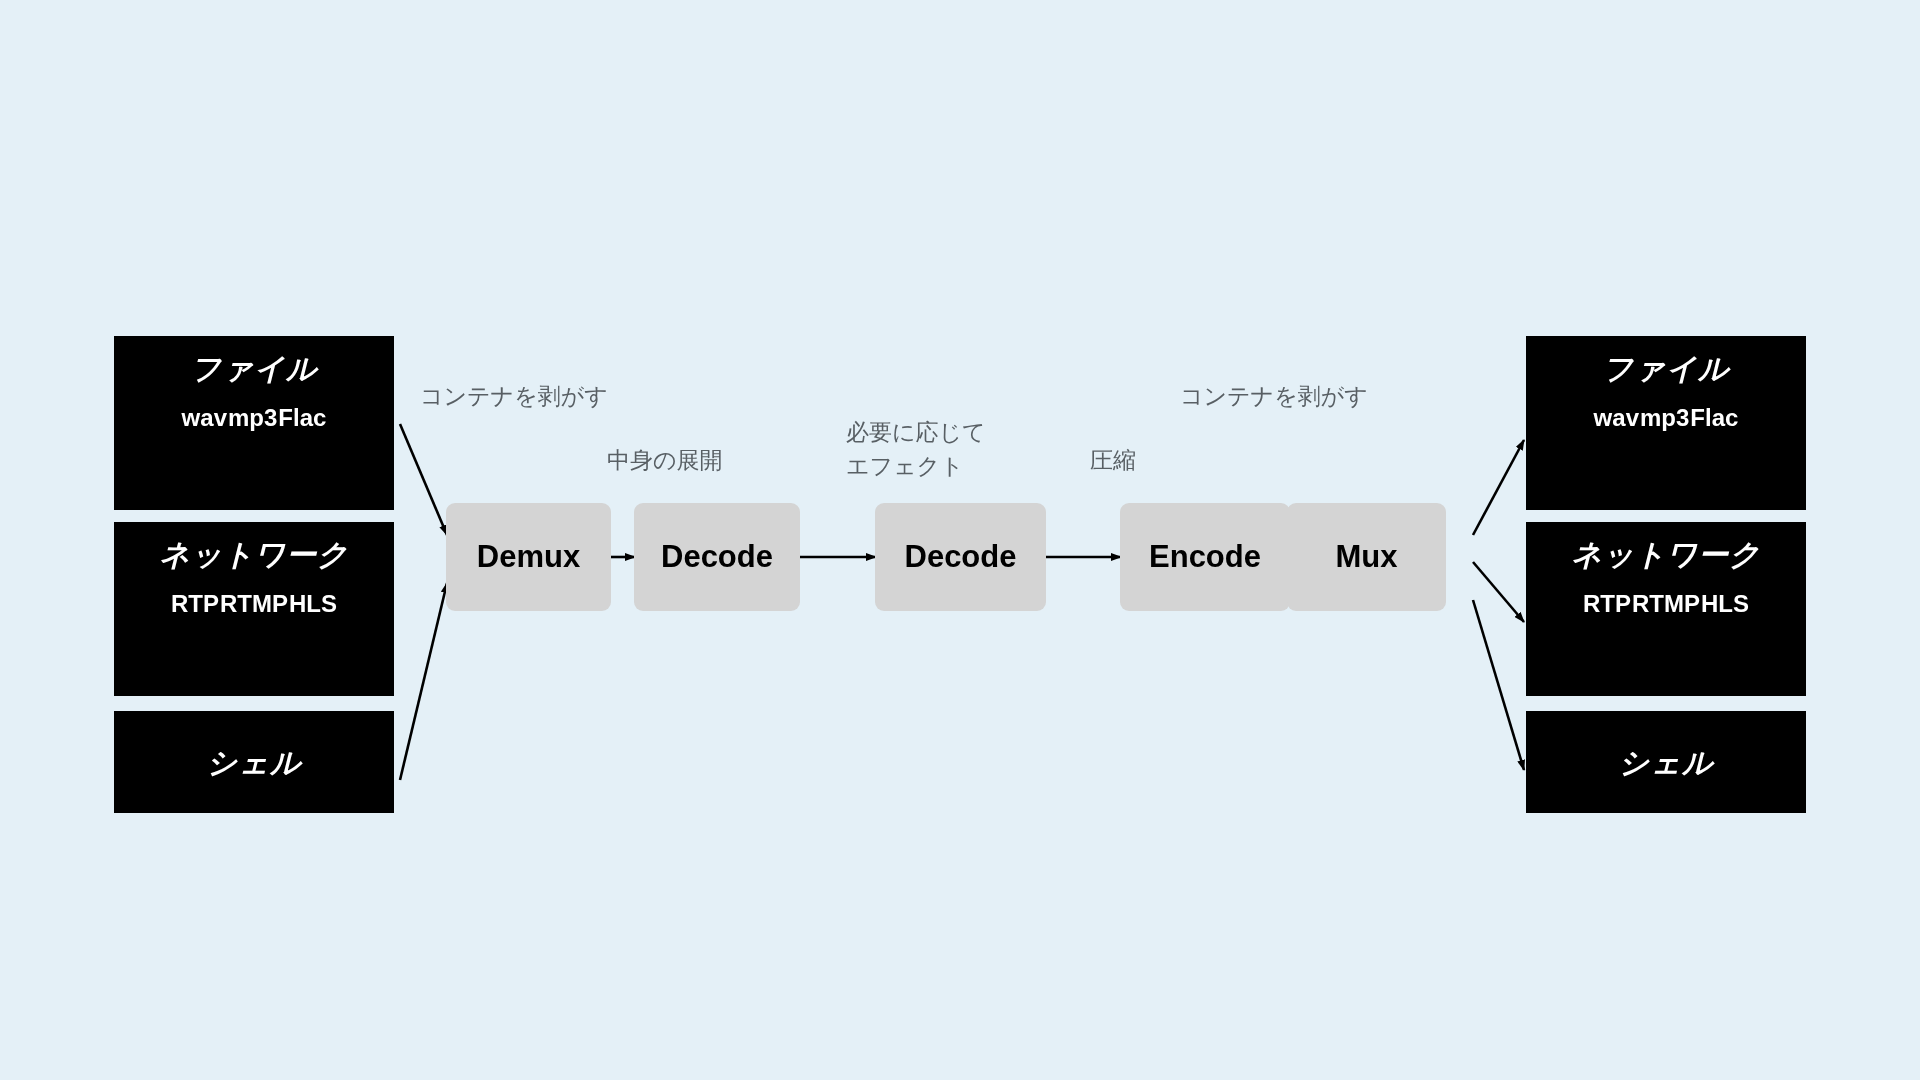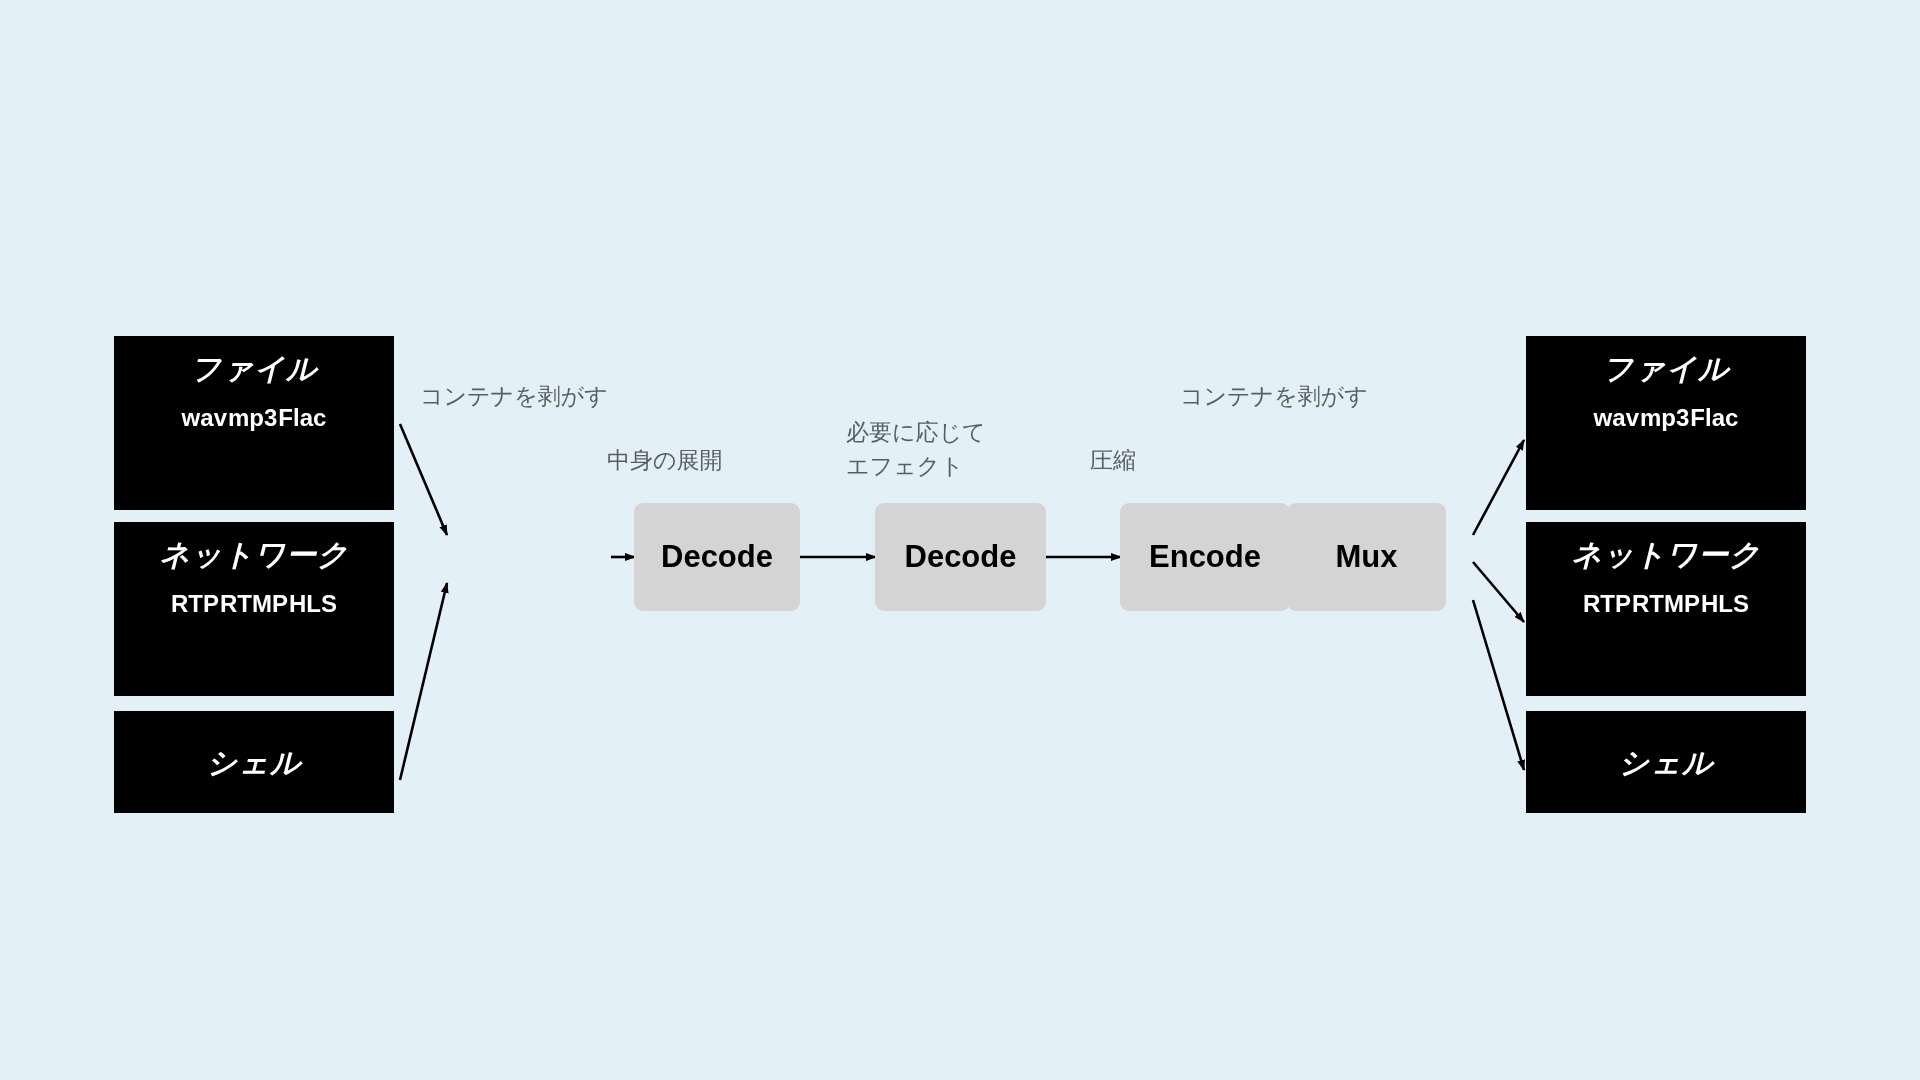--- a/index.html
+++ b/index.html
@@ -163,20 +163,23 @@
 
   <div class="annotation" style="left:607px; top:443px; width:230px;">中身の展開</div>
 
   <div class="annotation" style="left:846px; top:415px; width:230px;">必要に応じて
 エフェクト</div>
 
   <div class="annotation" style="left:1090px; top:443px; width:230px;">圧縮</div>
 
   <div class="annotation" style="left:1180px; top:379px; width:320px; text-align:left;">コンテナを剥がす</div>
 
+  <div class="proc-box" style="left:446px; top:503px; width:165px; height:108px;">
+    <span class="proc-label">Demux</span>
+  </div>
 
   <div class="proc-box" style="left:634px; top:503px; width:166px; height:108px;">
     <span class="proc-label">Decode</span>
   </div>
 
   <div class="proc-box" style="left:875px; top:503px; width:171px; height:108px;">
     <span class="proc-label">Decode</span>
   </div>
 
   <div class="proc-box" style="left:1120px; top:503px; width:170px; height:108px;">

